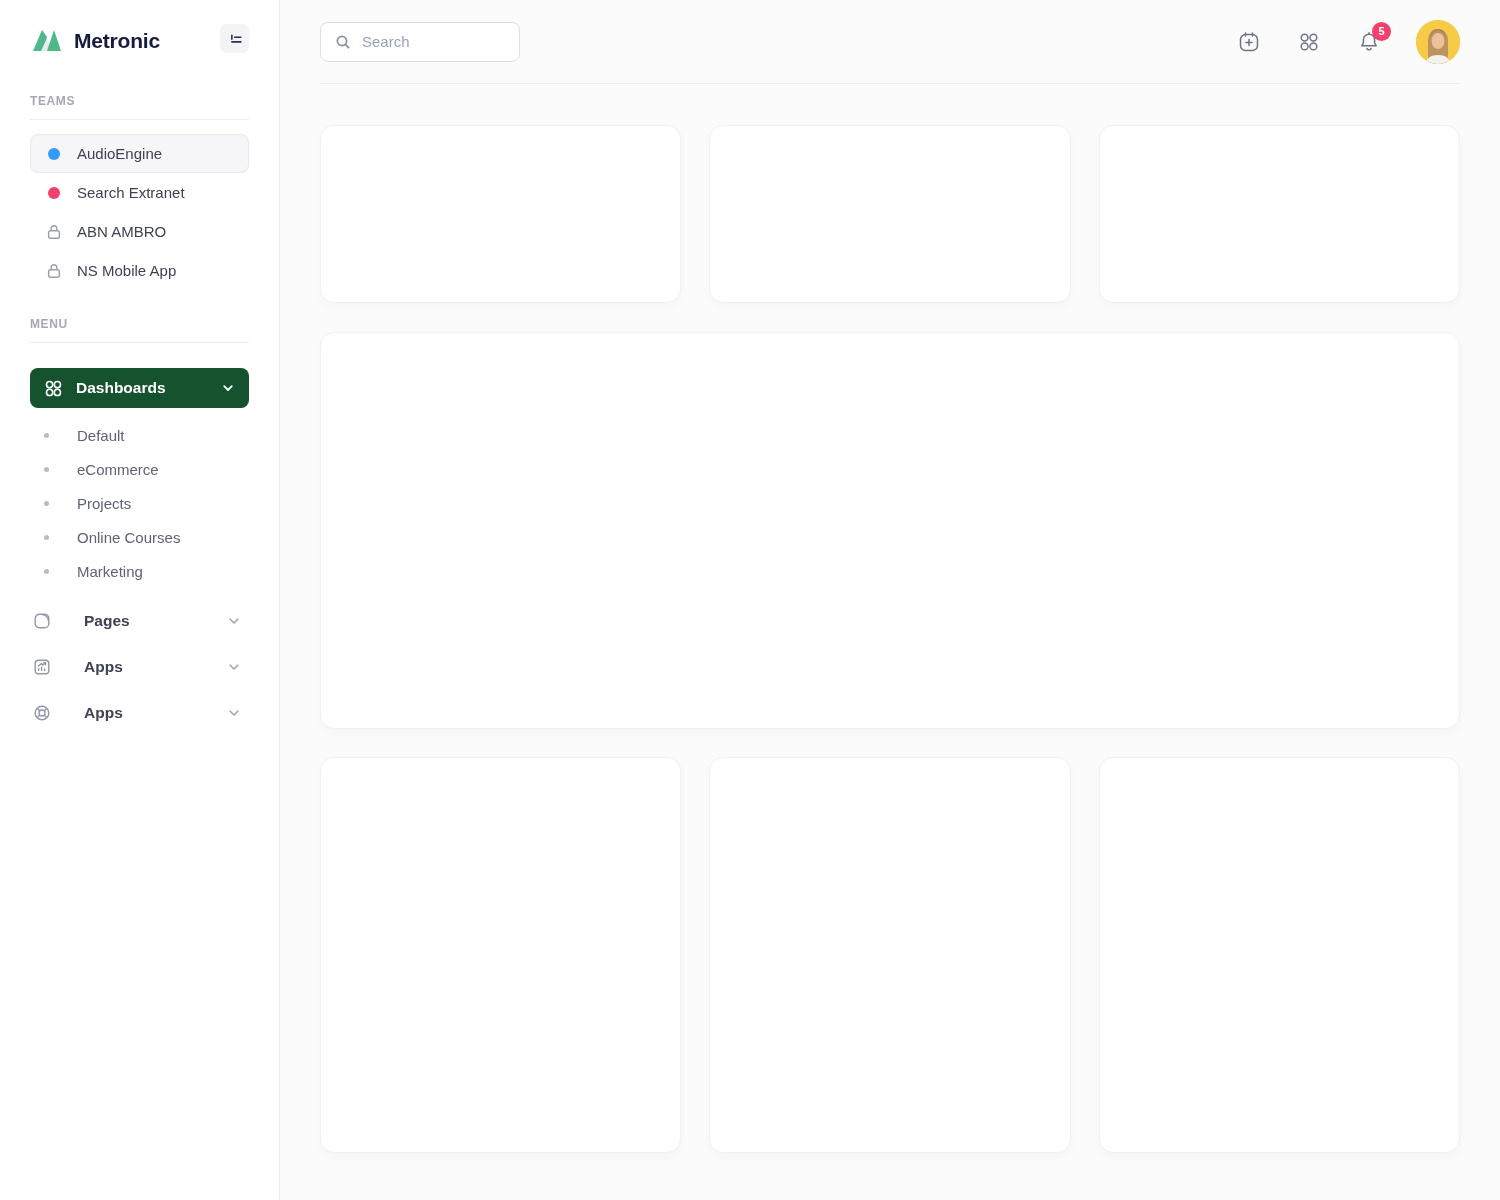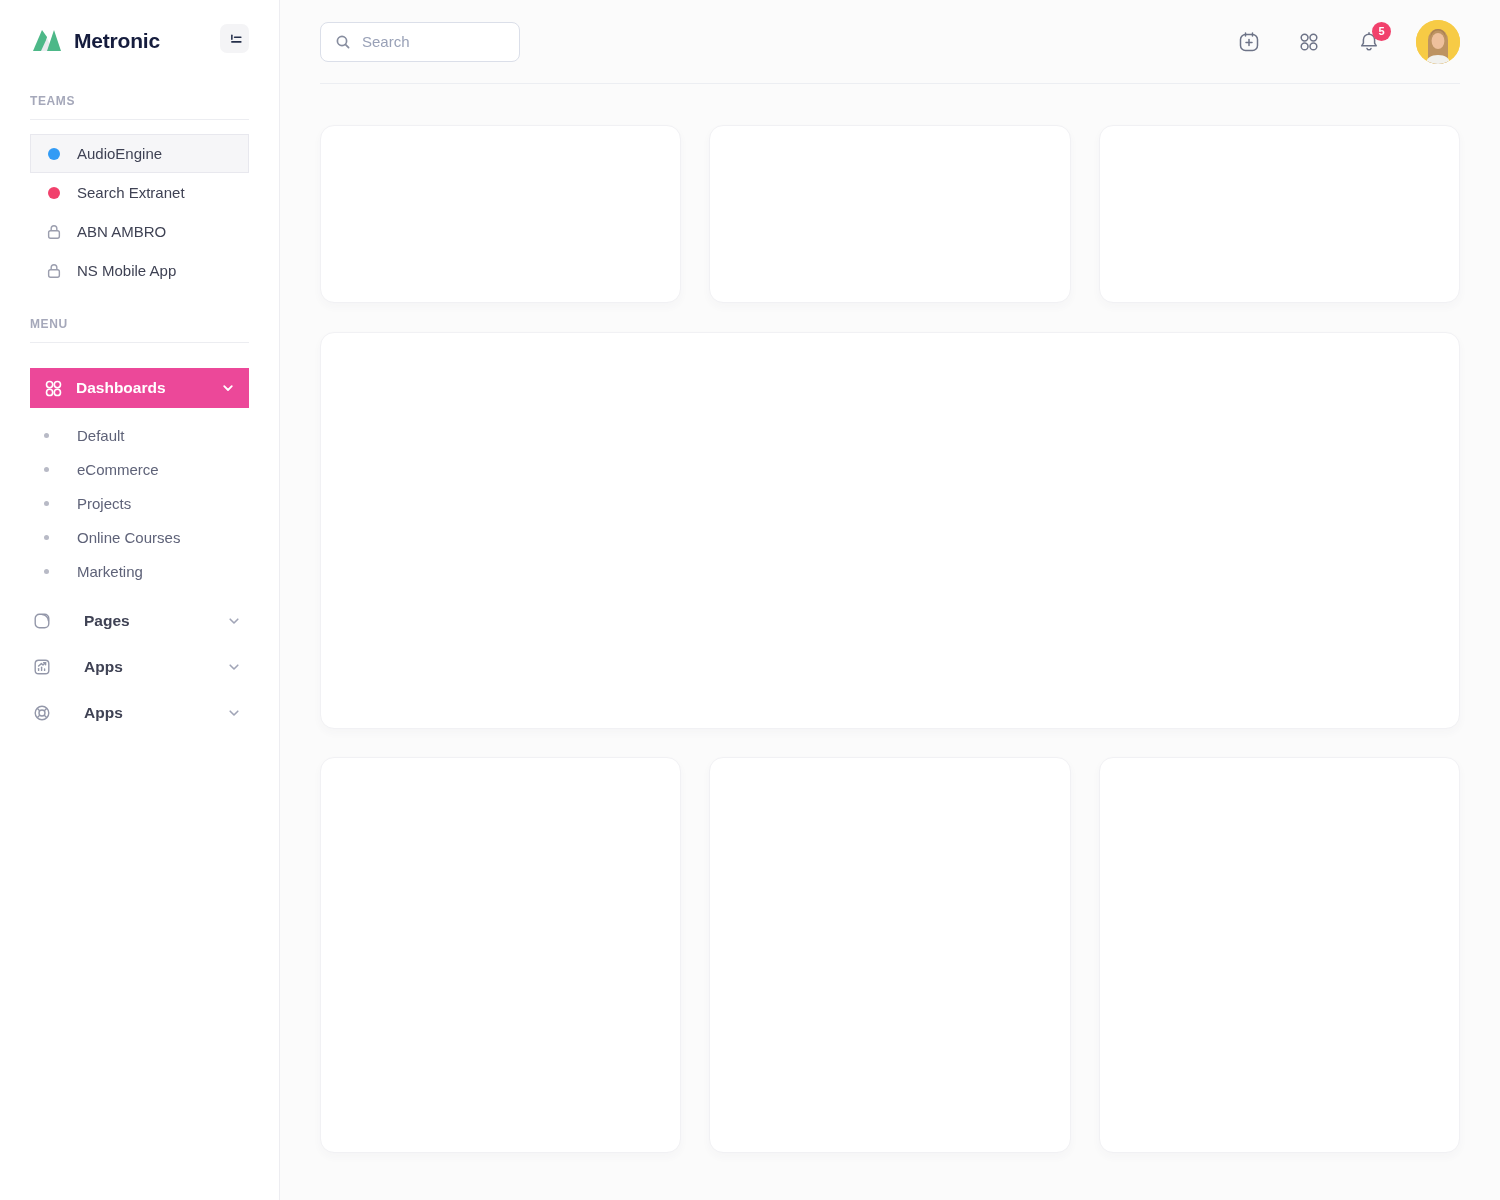--- a/index.html
+++ b/index.html
@@ -37,36 +37,36 @@
     font-size:12px; font-weight:700; letter-spacing:0.6px;
     color:#a5a8ba;
   }
   .divider { border:none; border-top:1px solid #ecedf1; margin-top:11px; }
 
   .team-list { margin-top:14px; }
   .team-item {
     height:39px;
     display:flex; align-items:center; gap:15px;
     padding:0 15px;
-    border:1px solid transparent; border-radius:0;
+    border:1px solid transparent; border-radius:8px;
     font-size:15px; font-weight:500; color:#3f4254;
     cursor:pointer;
   }
   .team-item.active { background:#f6f6f8; border-color:#e8e8ee; }
   .team-dot { width:12px; height:12px; border-radius:50%; flex:0 0 auto; margin:0 2px; }
   .team-dot.blue { background:#329bf5; }
   .team-dot.pink { background:#f1416c; }
   .team-ind { width:16px; display:flex; justify-content:center; flex:0 0 auto; }
 
   .menu-block { margin-top:26px; }
   .dash-btn {
     margin-top:25px;
     height:40px; width:100%;
-    background:#ec4899;
-    border:none; border-radius:0;
+    background:#14532d;
+    border:none; border-radius:8px;
     display:flex; align-items:center; gap:13px;
     padding:0 14px;
     color:#ffffff; font-size:15.5px; font-weight:600;
     font-family:"Liberation Sans", sans-serif;
     cursor:pointer;
   }
   .dash-btn .chev { margin-left:auto; display:flex; }
 
   .submenu { margin-top:10px; }
   .submenu-item {

